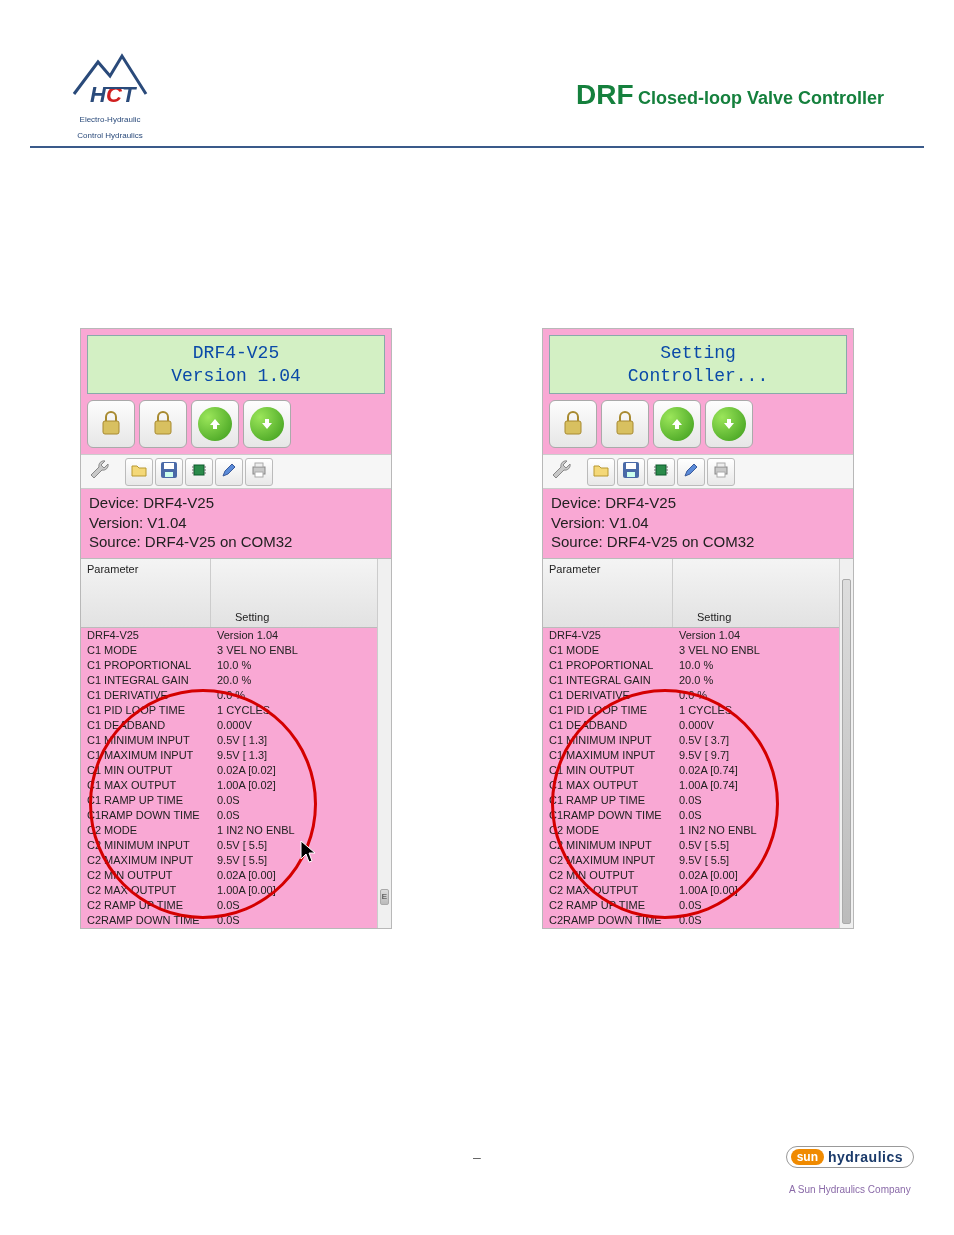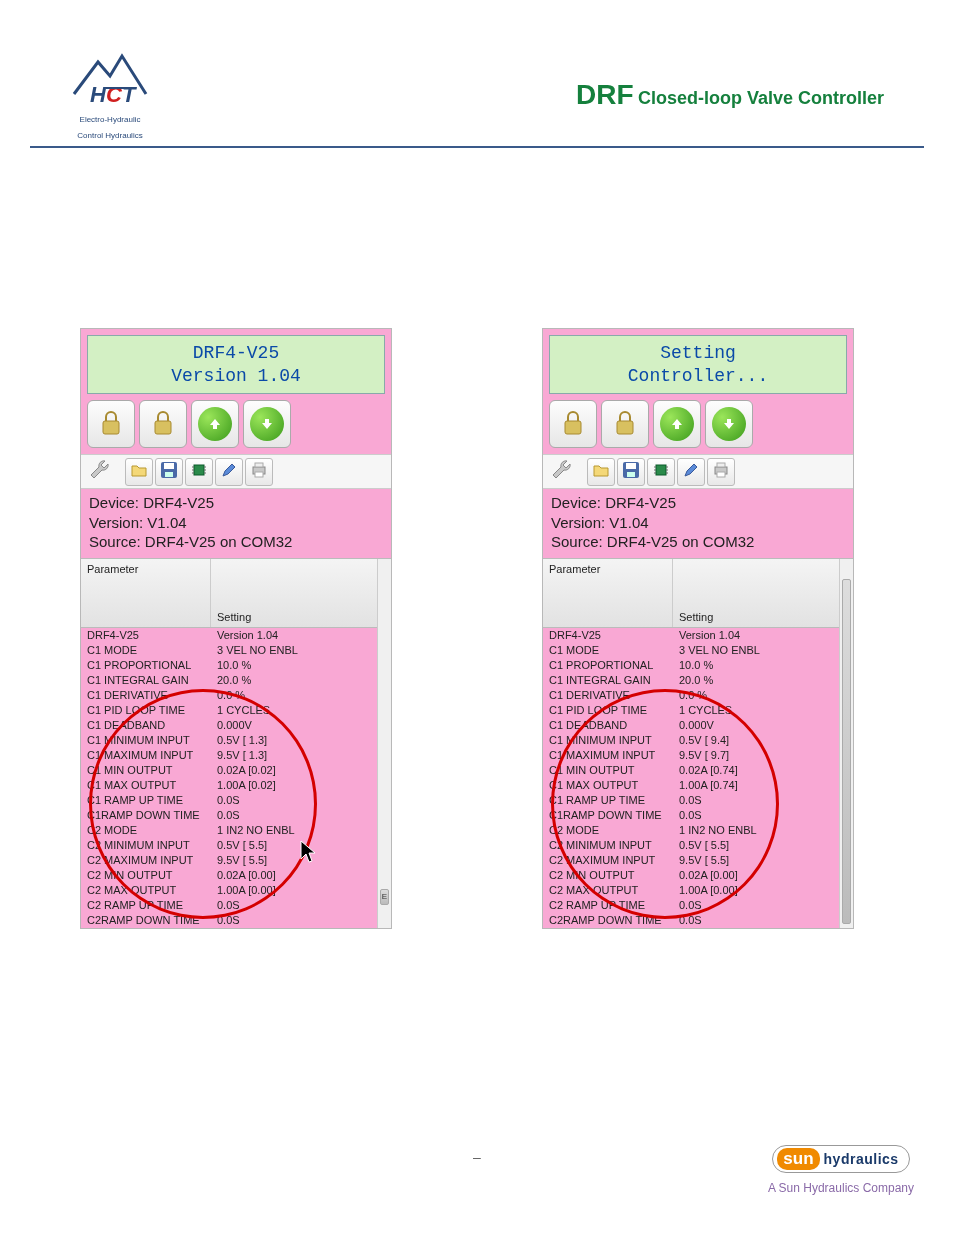--- a/index.html
+++ b/index.html
@@ -104,20 +104,21 @@
     color:#222;
     line-height:1.3;
   }
   .table-wrap { position:relative; border-top:1px solid #bbb; }
   .thead {
     display:flex;
     background:linear-gradient(#f4f4f4,#e2e2e2);
     border-bottom:1px solid #bbb;
     font-size:11px;
     color:#222;
+    gap:18px;
   }
   .thead .col-a { width:130px; padding:4px 6px; border-right:1px solid #ccc;}
   .thead .col-b { flex:1; padding:4px 6px;margin-top:48px; }
   .rows { max-height: 380px; overflow:hidden; }
   .row {
     display:flex;
     font-size:11px;
     color:#222;
   }
   .row .col-a { width:130px; padding:1.5px 6px; }
@@ -157,35 +158,35 @@
     align-items:center;
     border:1px solid #999;
     border-radius:14px;
     padding:2px 10px 2px 4px;
     background:#fff;
   }
   .footer-brand .sun{
     background:#f08a00;
     color:#fff;
     font-weight:bold;
-    font-size:17px;
+    font-size:12px;
     border-radius:10px;
     padding:1px 6px;
     margin-right:4px;
   }
   .footer-brand .txt{
     color:#1a3a6a;
     font-weight:bold;
     font-size:14px;
     letter-spacing:0.5px;
   }
   .footer-sub{
     color:#8a6aa8;
-    font-size:12px;
-    margin-top:8px;
+    font-size:10px;
+    margin-top:16px;
     text-align:center;
   }
   .page-dash{
     position:absolute;
     left:50%;
     bottom:70px;
     transform:translateX(-50%);
     color:#666;
     font-size:14px;
   }
@@ -494,21 +495,21 @@
           <div class="row">
             <div class="col-a">C1 PID LOOP TIME</div>
             <div class="col-b">1 CYCLES</div>
           </div>
           <div class="row">
             <div class="col-a">C1 DEADBAND</div>
             <div class="col-b">0.000V</div>
           </div>
           <div class="row">
             <div class="col-a">C1 MINIMUM INPUT</div>
-            <div class="col-b">0.5V [  9.4]</div>
+            <div class="col-b">0.5V [  3.7]</div>
           </div>
           <div class="row">
             <div class="col-a">C1 MAXIMUM INPUT</div>
             <div class="col-b">9.5V [  9.7]</div>
           </div>
           <div class="row">
             <div class="col-a">C1 MIN OUTPUT</div>
             <div class="col-b">0.02A [0.74]</div>
           </div>
           <div class="row">

